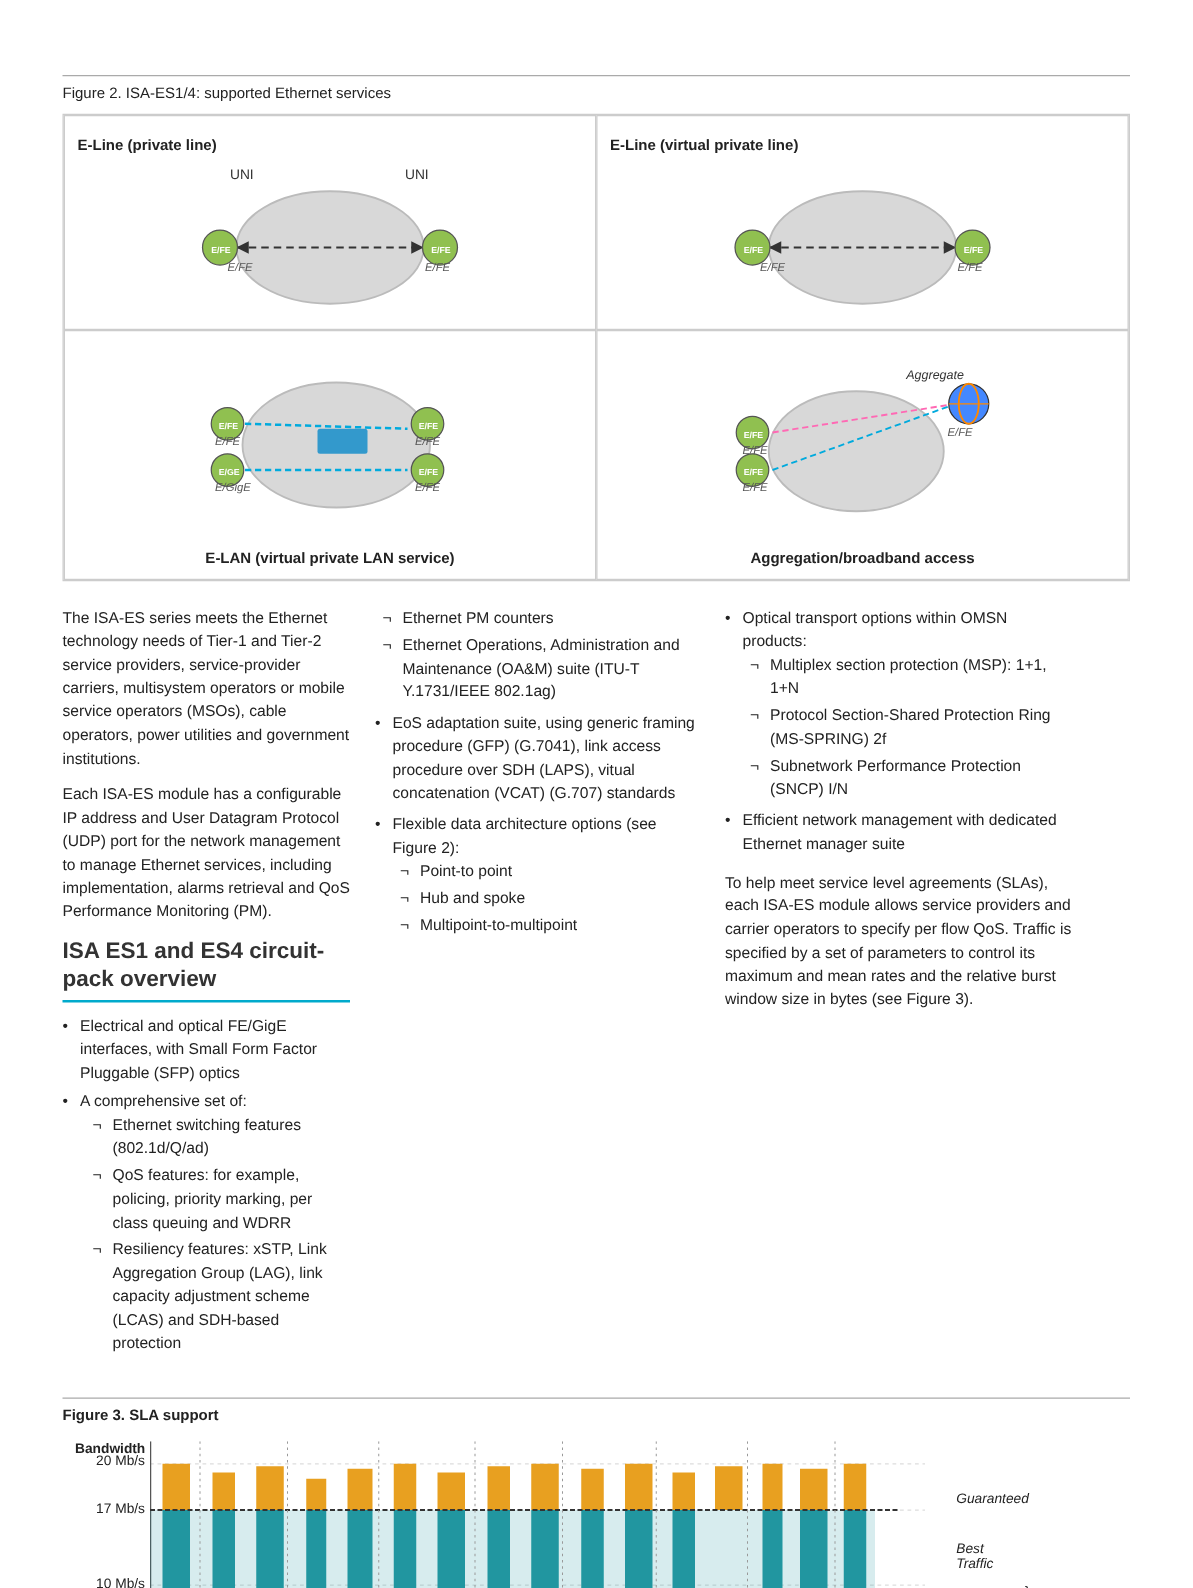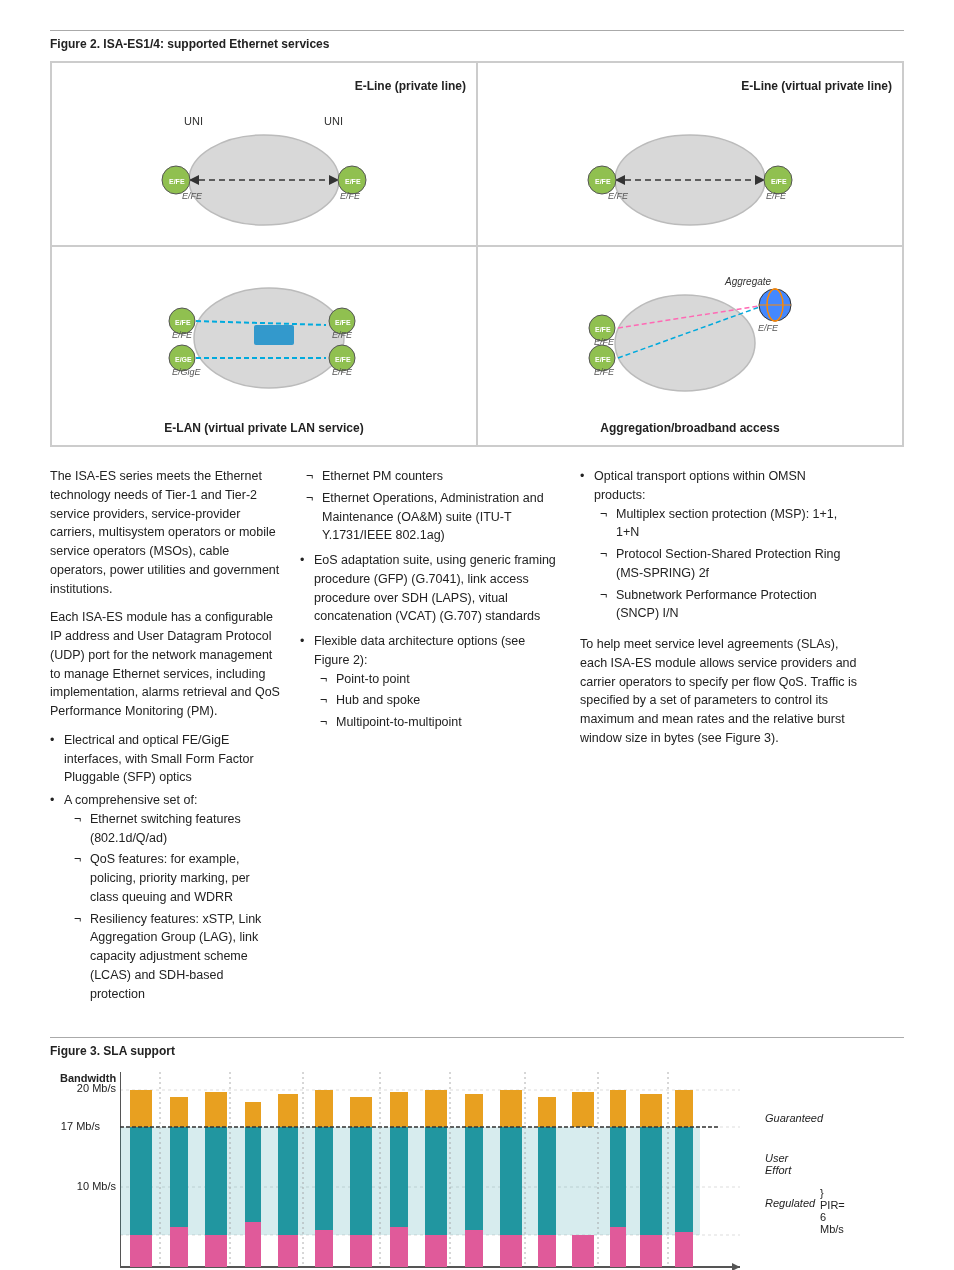--- a/index.html
+++ b/index.html
@@ -7,46 +7,47 @@
       background: #fff;
       font-family: Arial, sans-serif;
       font-size: 13px;
       color: #222;
       width: 954px;
       min-height: 1270px;
       padding: 30px 50px;
     }
 
     .figure-label {
-      font-weight: bold;
+      font-weight: normal;
       font-size: 12px;
       color: #222;
       border-top: 1px solid #aaa;
       padding-top: 6px;
       margin-bottom: 10px;
+      margin-top: 30px;
     }
 
     .diagram-grid {
       display: grid;
       grid-template-columns: 1fr 1fr;
       border: 1px solid #ccc;
       margin-bottom: 20px;
     }
 
     .diagram-cell {
       padding: 16px 10px 10px 10px;
       position: relative;
       border: 1px solid #ccc;
     }
 
     .diagram-cell-title {
-      text-align: right;
+      text-align: left;
       font-weight: bold;
       font-size: 12px;
-      margin-bottom: 12px;
+      margin-bottom: 0;
     }
 
     .diagram-cell-caption {
       text-align: center;
       font-weight: bold;
       font-size: 12px;
       margin-top: 8px;
     }
 
     
@@ -225,20 +226,21 @@
     </svg>
     <div class="diagram-cell-caption">Aggregation/broadband access</div>
   </div>
 </div>
 
 <div class="main-content">
 
   <div class="col1">
     <p>The ISA-ES series meets the Ethernet technology needs of Tier-1 and Tier-2 service providers, service-provider carriers, multisystem operators or mobile service operators (MSOs), cable operators, power utilities and government institutions.</p>
     <p>Each ISA-ES module has a configurable IP address and User Datagram Protocol (UDP) port for the network management to manage Ethernet services, including implementation, alarms retrieval and QoS Performance Monitoring (PM).</p>
+    <div class="section-heading">ISA ES1 and ES4 circuit-pack overview</div>
     <ul class="main-list">
       <li>Electrical and optical FE/GigE interfaces, with Small Form Factor Pluggable (SFP) optics</li>
       <li>A comprehensive set of:
         <ul class="sub-list">
           <li>Ethernet switching features (802.1d/Q/ad)</li>
           <li>QoS features: for example, policing, priority marking, per class queuing and WDRR</li>
           <li>Resiliency features: xSTP, Link Aggregation Group (LAG), link capacity adjustment scheme (LCAS) and SDH-based protection</li>
         </ul>
       </li>
     </ul>
@@ -263,36 +265,37 @@
 
   <div class="col3">
     <ul class="main-list">
       <li>Optical transport options within OMSN products:
         <ul class="sub-list">
           <li>Multiplex section protection (MSP): 1+1, 1+N</li>
           <li>Protocol Section-Shared Protection Ring (MS-SPRING) 2f</li>
           <li>Subnetwork Performance Protection (SNCP) I/N</li>
         </ul>
       </li>
+      <li style="margin-top:6px;">Efficient network management with dedicated Ethernet manager suite</li>
     </ul>
     <p style="margin-top:12px;">To help meet service level agreements (SLAs), each ISA-ES module allows service providers and carrier operators to specify per flow QoS. Traffic is specified by a set of parameters to control its maximum and mean rates and the relative burst window size in bytes (see Figure 3).</p>
   </div>
 </div>
 
 <div class="figure3-section">
   <div class="figure3-label">Figure 3. SLA support</div>
 
   <div style="display:flex; flex-direction:column; margin-left:10px;">
     <div style="display:flex; align-items:flex-start;">
 
       <div style="width:60px; position:relative; height:220px;">
         <span style="position:absolute; top:0; left:0; font-size:11px; font-weight:bold;">Bandwidth</span>
 
         <div style="position:absolute; top:10px; right:4px; font-size:11px;">20 Mb/s</div>
-        <div style="position:absolute; top:48px; right:20px; font-size:11px;">17 Mb/s</div>
+        <div style="position:absolute; top:48px; right:4px; font-size:11px;">17 Mb/s</div>
         <div style="position:absolute; top:108px; right:4px; font-size:11px;">10 Mb/s</div>
 
       </div>
 
       <div style="position:relative;">
         <svg width="640" height="220">
 
           <line x1="0" y1="18" x2="620" y2="18" stroke="#ddd" stroke-width="1" stroke-dasharray="3,3"></line>
           <line x1="0" y1="55" x2="620" y2="55" stroke="#ddd" stroke-width="1" stroke-dasharray="3,3"></line>
           <line x1="0" y1="115" x2="620" y2="115" stroke="#ddd" stroke-width="1" stroke-dasharray="3,3"></line>
@@ -363,21 +366,21 @@
           <line x1="330" y1="0" x2="330" y2="195" stroke="#999" stroke-width="0.8" stroke-dasharray="2,3"></line>
           <line x1="405" y1="0" x2="405" y2="195" stroke="#999" stroke-width="0.8" stroke-dasharray="2,3"></line>
           <line x1="478" y1="0" x2="478" y2="195" stroke="#999" stroke-width="0.8" stroke-dasharray="2,3"></line>
           <line x1="548" y1="0" x2="548" y2="195" stroke="#999" stroke-width="0.8" stroke-dasharray="2,3"></line>
 
           <polygon points="620,195 612,191 612,199" fill="#555"></polygon>
         </svg>
 
         
         <div style="position:absolute; top:40px; left:645px; font-size:11px; font-style:italic;">Guaranteed</div>
-        <div style="position:absolute; top:80px; left:645px; font-size:11px; font-style:italic;">User Effort</div>
+        <div style="position:absolute; top:80px; left:645px; font-size:11px; font-style:italic;">Best Traffic</div>
         <div style="position:absolute; top:125px; left:645px; font-size:11px; font-style:italic;">Regulated</div>
 
         
         <div style="position:absolute; top:115px; left:700px; font-size:11px;">} PIR= 6 Mb/s</div>
         
       </div>
     </div>
 
   </div>
 </div>

